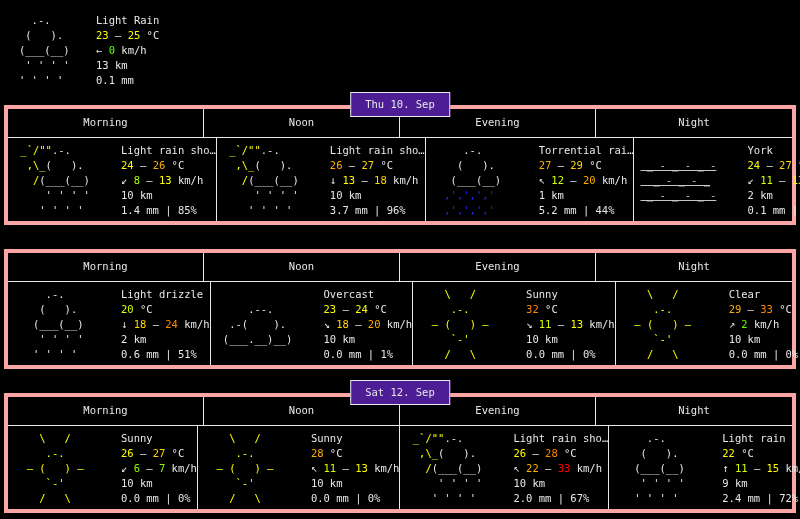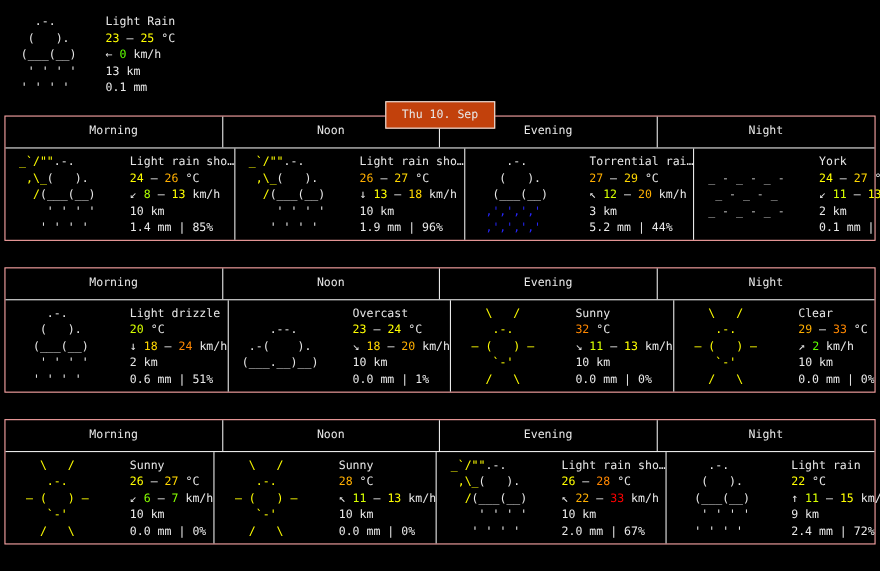--- a/index.html
+++ b/index.html
@@ -14,34 +14,34 @@
   .aicon {
     font-family: inherit; font-size: inherit; line-height: 15px;
     white-space: pre; margin: 0;
   }
   .current .aicon { width: 96px; }
   .tline, .iline { white-space: pre; line-height: 15px; height: 15px; }
   .day { position: relative; margin: 24px 4px 0 4px; }
   .day.first { margin-top: 17px; }
   .day-title-box {
     position: absolute; top: -13px; left: 50%; transform: translateX(-50%);
-    background: #c2410c; border: 1px solid #e8e8e8; padding: 4px 14px;
+    background: #4c1d95; border: 1px solid #e8e8e8; padding: 4px 14px;
     z-index: 2; white-space: pre;
   }
-  .day-table { border: 1px solid #fca5a5; }
+  .day-table { border: 4px solid #fca5a5; }
   .hrow { display: grid; grid-template-columns: repeat(4, 1fr); border-bottom: 1px solid #e8e8e8; }
   .hcell { text-align: center; padding: 6px 0 7px 0; border-right: 1px solid #e8e8e8; }
   .hcell:last-child { border-right: none; }
   .crow { display: grid; grid-template-columns: repeat(4, 1fr); }
   .cell { display: flex; border-right: 1px solid #e8e8e8; padding: 5px 0 3px 6px; }
   .cell:last-child { border-right: none; }
   .cell .aicon { width: 88px; flex: 0 0 88px; }
   .cell .info { flex: 1; overflow: hidden; margin-left: 19px; }
 </style>
-<style>.c-fg{color:#e8e8e8;}.c-sun{color:#ffff00;}.c-cl{color:#e8e8e8;}.c-fog{color:#c6c6c6;}.c-rainblue{color:#2727ff;}.c-y226{color:#ffff00;}.c-y220{color:#ffd700;}.c-o214{color:#ffaf00;}.c-o208{color:#ff8700;}.c-red{color:#ff0000;}.c-g190{color:#d7ff00;}.c-g154{color:#afff00;}.c-g118{color:#87ff00;}.c-g82{color:#5fff00;}</style></head>
+<style>.c-fg{color:#e8e8e8;}.c-sun{color:#ffff00;}.c-cl{color:#e8e8e8;}.c-fog{color:#c6c6c6;text-decoration:underline;}.c-rainblue{color:#2727ff;}.c-y226{color:#ffff00;}.c-y220{color:#ffd700;}.c-o214{color:#ffaf00;}.c-o208{color:#ff8700;}.c-red{color:#ff0000;}.c-g190{color:#d7ff00;}.c-g154{color:#afff00;}.c-g118{color:#87ff00;}.c-g82{color:#5fff00;}</style></head>
 <body>
 
 <div class="screen">
 
   <div class="current">
     <pre class="aicon"><div class="iline"><span class="c-cl">     .-.</span></div><div class="iline"><span class="c-cl">    (   ).</span></div><div class="iline"><span class="c-cl">   (___(__)</span></div><div class="iline"><span class="c-cl">    ' ' ' '</span></div><div class="iline"><span class="c-cl">   ' ' ' '</span></div></pre>
     <div class="info">
         <div class="tline"><span class="c-fg">Light Rain</span></div>
         <div class="tline"><span class="c-y226">23</span><span class="c-fg"> – </span><span class="c-y226">25</span><span class="c-fg"> °C</span></div>
         <div class="tline"><span class="c-fg">← </span><span class="c-g82">0</span><span class="c-fg"> km/h</span></div>
@@ -71,30 +71,30 @@
                 <div class="tline"><span class="c-fg">1.4 mm | 85%</span></div>
               </div>
             </div>
             <div class="cell">
               <pre class="aicon"><div class="iline"><span class="c-sun"> _`/""</span><span class="c-cl">.-.</span></div><div class="iline"><span class="c-sun">  ,\_</span><span class="c-cl">(   ).</span></div><div class="iline"><span class="c-sun">   /</span><span class="c-cl">(___(__)</span></div><div class="iline"><span class="c-cl">     ' ' ' '</span></div><div class="iline"><span class="c-cl">    ' ' ' '</span></div></pre>
               <div class="info">
                 <div class="tline"><span class="c-fg">Light rain sho…</span></div>
                 <div class="tline"><span class="c-o214">26</span><span class="c-fg"> – </span><span class="c-y220">27</span><span class="c-fg"> °C</span></div>
                 <div class="tline"><span class="c-fg">↓ </span><span class="c-y226">13</span><span class="c-fg"> – </span><span class="c-y220">18</span><span class="c-fg"> km/h</span></div>
                 <div class="tline"><span class="c-fg">10 km</span></div>
-                <div class="tline"><span class="c-fg">1.9 mm | 96%</span></div>
+                <div class="tline"><span class="c-fg">3.7 mm | 96%</span></div>
               </div>
             </div>
             <div class="cell">
               <pre class="aicon"><div class="iline"><span class="c-cl">     .-.</span></div><div class="iline"><span class="c-cl">    (   ).</span></div><div class="iline"><span class="c-cl">   (___(__)</span></div><div class="iline"><span class="c-rainblue">  ‚'‚'‚'‚'</span></div><div class="iline"><span class="c-rainblue">  ‚'‚'‚'‚'</span></div></pre>
               <div class="info">
                 <div class="tline"><span class="c-fg">Torrential rai…</span></div>
                 <div class="tline"><span class="c-o214">27</span><span class="c-fg"> – </span><span class="c-y220">29</span><span class="c-fg"> °C</span></div>
                 <div class="tline"><span class="c-fg">↖ </span><span class="c-g190">12</span><span class="c-fg"> – </span><span class="c-o214">20</span><span class="c-fg"> km/h</span></div>
-                <div class="tline"><span class="c-fg">3 km</span></div>
+                <div class="tline"><span class="c-fg">1 km</span></div>
                 <div class="tline"><span class="c-fg">5.2 mm | 44%</span></div>
               </div>
             </div>
             <div class="cell">
               <pre class="aicon"><div class="iline"><span class="c-fog"></span></div><div class="iline"><span class="c-fog"> _ - _ - _ -</span></div><div class="iline"><span class="c-fog">  _ - _ - _</span></div><div class="iline"><span class="c-fog"> _ - _ - _ -</span></div><div class="iline"><span class="c-fog"></span></div></pre>
               <div class="info">
                 <div class="tline"><span class="c-fg">York</span></div>
                 <div class="tline"><span class="c-y226">24</span><span class="c-fg"> – </span><span class="c-y220">27</span><span class="c-fg"> °C</span></div>
                 <div class="tline"><span class="c-fg">↙ </span><span class="c-g190">11</span><span class="c-fg"> – </span><span class="c-y226">13</span><span class="c-fg"> km/h</span></div>
                 <div class="tline"><span class="c-fg">2 km</span></div>
@@ -150,20 +150,21 @@
                 <div class="tline"><span class="c-o214">29</span><span class="c-fg"> – </span><span class="c-o208">33</span><span class="c-fg"> °C</span></div>
                 <div class="tline"><span class="c-fg">↗ </span><span class="c-g82">2</span><span class="c-fg"> km/h</span></div>
                 <div class="tline"><span class="c-fg">10 km</span></div>
                 <div class="tline"><span class="c-fg">0.0 mm | 0%</span></div>
               </div>
             </div>
           </div>
         </div>
       </section>
       <section class="day">
+        <div class="day-title-box"><span>Sat 12. Sep</span></div>
         <div class="day-table">
           <div class="hrow">
             <div class="hcell">Morning</div>
             <div class="hcell">Noon</div>
             <div class="hcell">Evening</div>
             <div class="hcell">Night</div>
           </div>
           <div class="crow">
             <div class="cell">
               <pre class="aicon"><div class="iline"><span class="c-sun">    \   /   </span></div><div class="iline"><span class="c-sun">     .-.     </span></div><div class="iline"><span class="c-sun">  – (   ) –  </span></div><div class="iline"><span class="c-sun">     `-'     </span></div><div class="iline"><span class="c-sun">    /   \   </span></div></pre>

